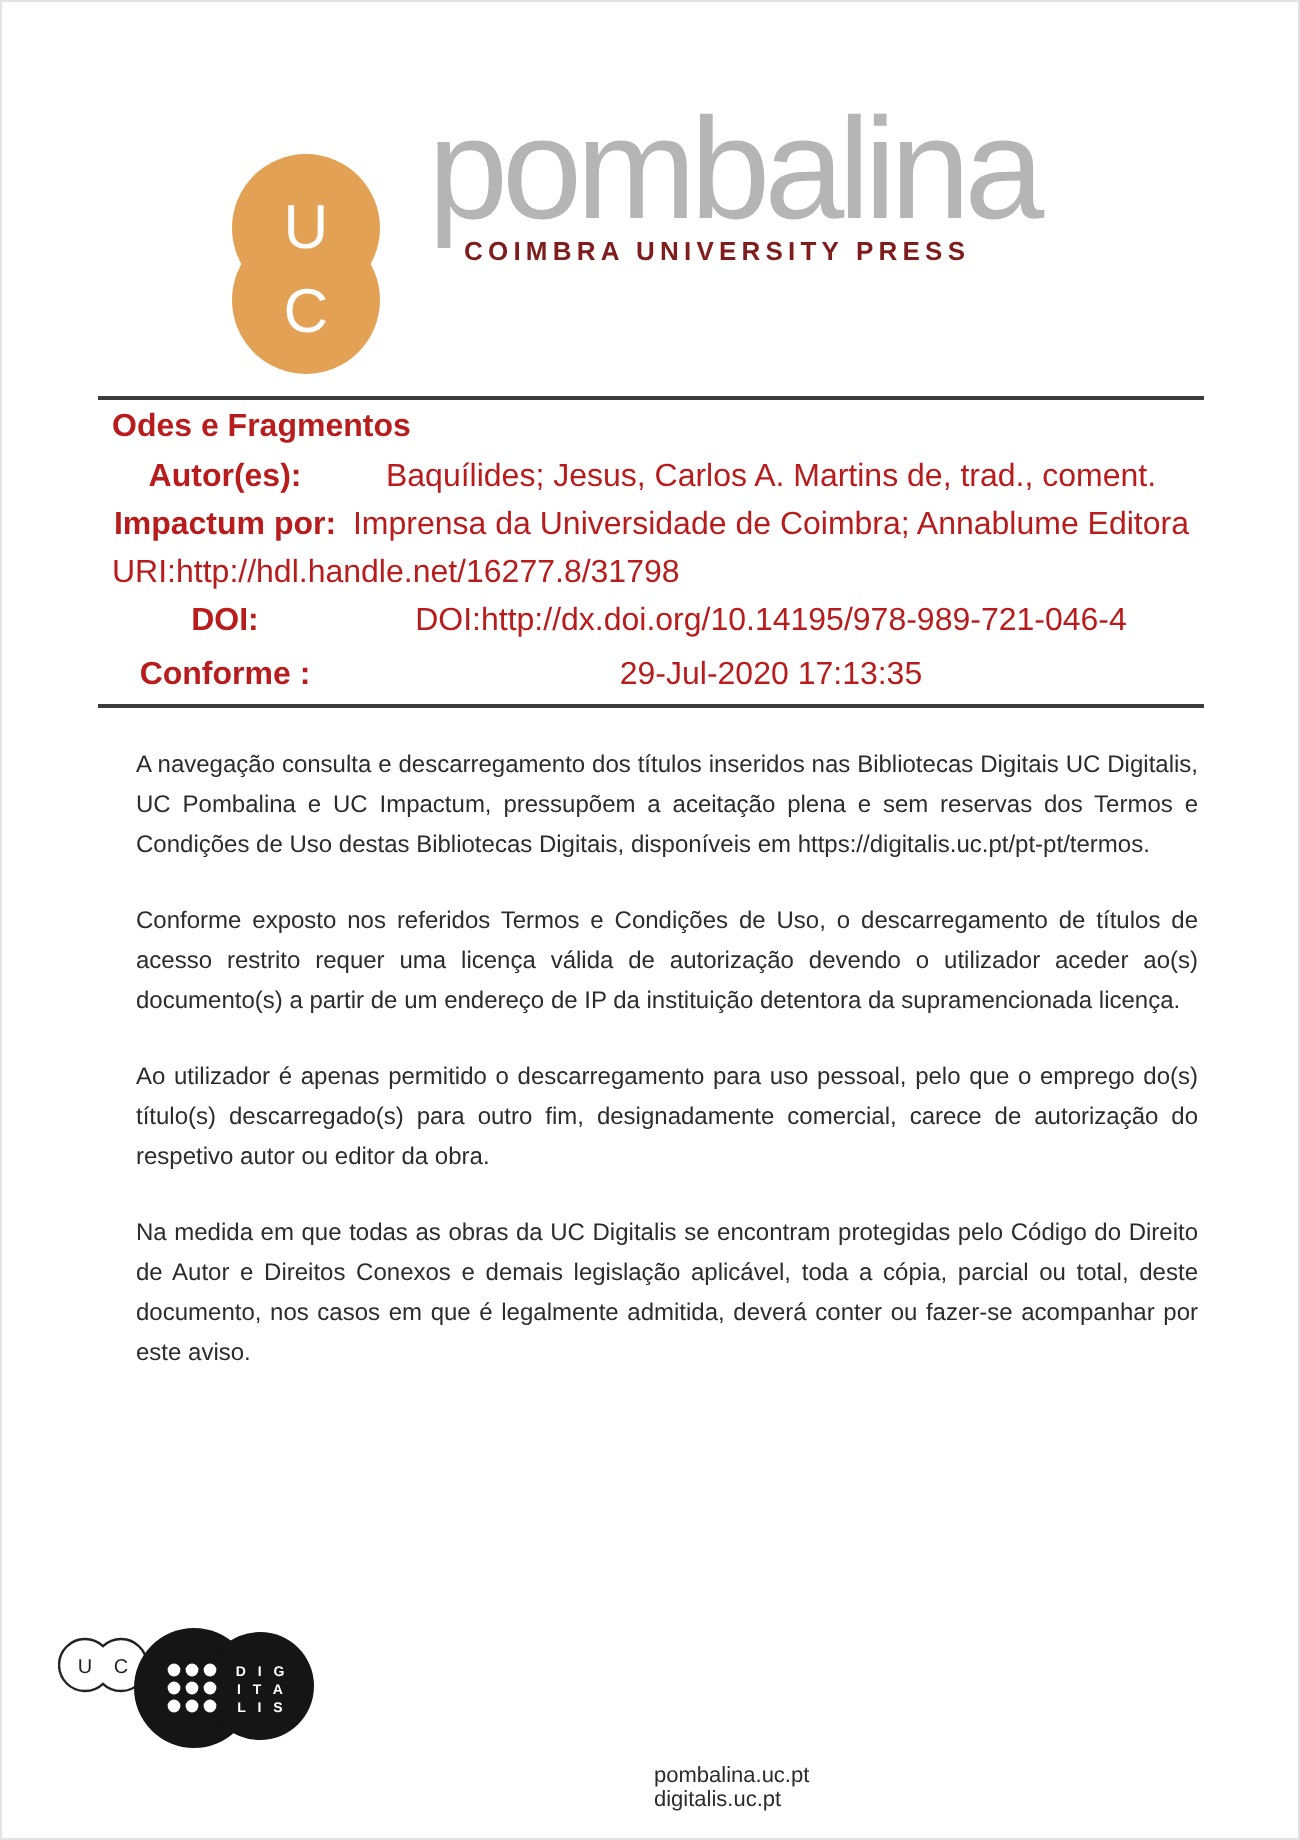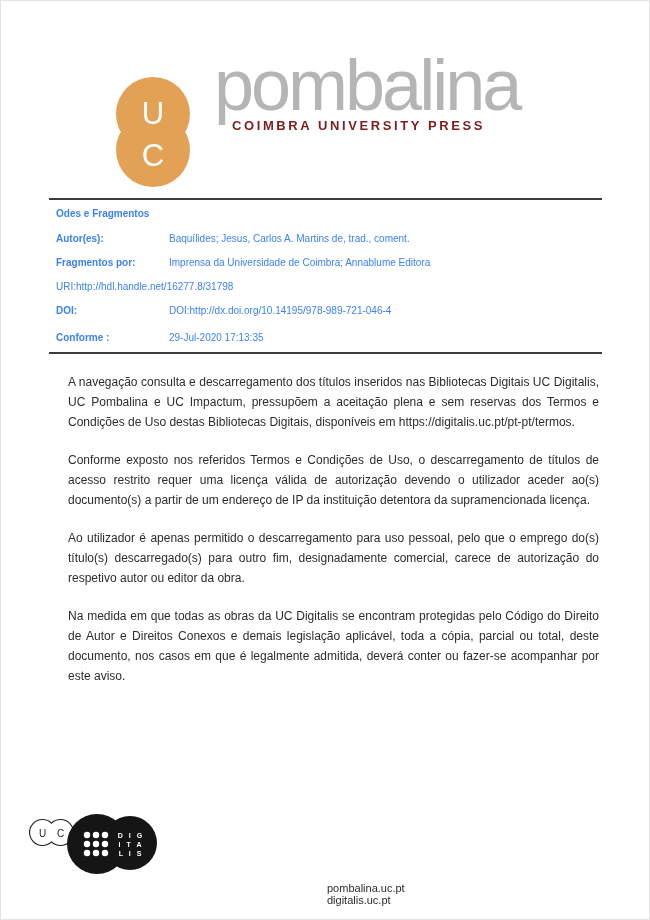--- a/index.html
+++ b/index.html
@@ -27,24 +27,24 @@
     position:absolute; left:231px; top:117px;
     font-size:13px; font-weight:600; letter-spacing:2.6px;
     color:#7f1d1d; white-space:nowrap;
   }
 
   
   .meta-table {
     position:absolute; left:48px; top:197px; width:553px;
     border-top:2px solid #3c3c3c; border-bottom:2px solid #3c3c3c;
     padding:6px 0 7px 7px; box-sizing:border-box;
-    font-size:10px; color:#3b82f6;
+    font-size:16px; color:#b91c1c;
   }
   .meta-title { font-weight:bold; line-height:16px; }
-  .meta-row { display:grid; grid-template-columns:113px 1fr; align-items:center; margin-top:9px; }
+  .meta-row { display:grid; grid-template-columns:113px 1fr; align-items:center; margin-top:9px;text-align:center; }
   .meta-label { font-weight:bold; line-height:15px; white-space:pre-line; }
   .meta-value { line-height:15px; }
   .meta-row.accessed { margin-top:12px; }
 
   
   .terms {
     position:absolute; left:55px; top:371px; width:543px;
     font-size:12px; line-height:20px; text-align:justify; color:#2c2c2c;
   }
   .terms p { margin:0 0 18px 12px; }
@@ -76,21 +76,21 @@
 
   <div class="meta-table">
     <div class="meta-title">Odes e Fragmentos</div>
 
     <div class="meta-row">
       <div class="meta-label">Autor(es):</div>
       <div class="meta-value">Baquílides; Jesus, Carlos A. Martins de, trad., coment.</div>
     </div>
 
     <div class="meta-row">
-      <div class="meta-label">Fragmentos por:</div>
+      <div class="meta-label">Impactum por:</div>
       <div class="meta-value">Imprensa da Universidade de Coimbra; Annablume Editora</div>
     </div>
 
     <div class="meta-row">
       <div class="meta-value">URI:http://hdl.handle.net/16277.8/31798</div>
     </div>
 
     <div class="meta-row">
       <div class="meta-label">DOI:</div>
       <div class="meta-value">DOI:http://dx.doi.org/10.14195/978-989-721-046-4</div>

